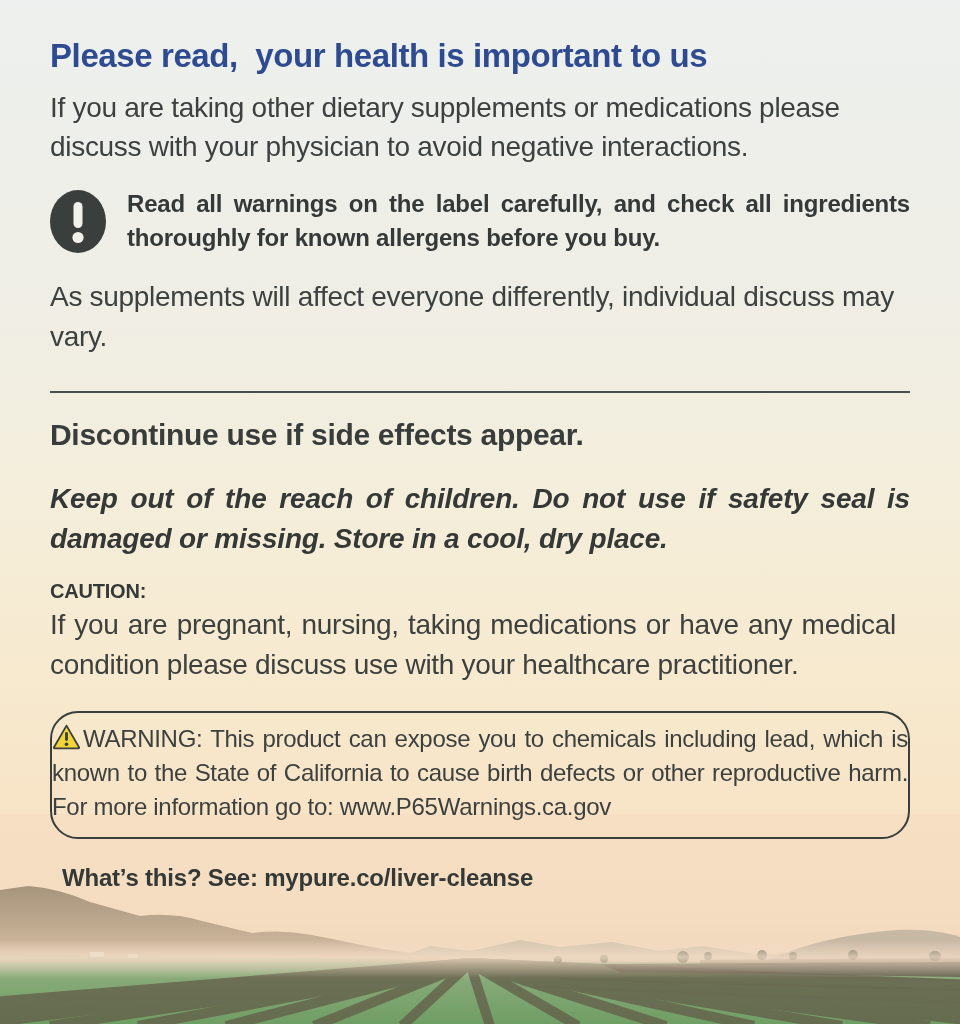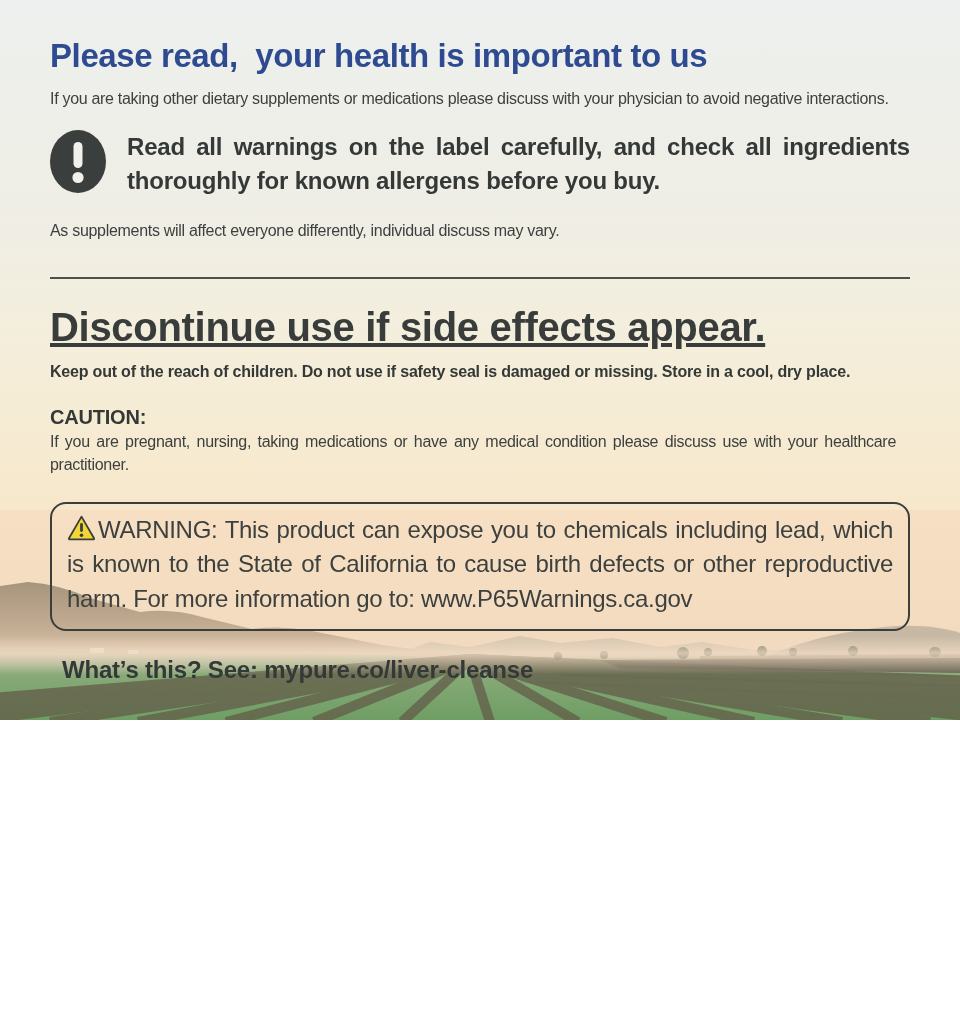--- a/index.html
+++ b/index.html
@@ -1,40 +1,40 @@
 <!DOCTYPE html>
 <html><head>
 <meta charset="utf-8">
 <style>
   html,body{margin:0;padding:0;}
   body{width:960px;height:1024px;overflow:hidden;
        font-family:"Liberation Sans","DejaVu Sans",sans-serif;}
-  .panel{position:relative;width:960px;height:720px;overflow:hidden;
+  .panel{position:relative;width:960px;height:1024px;overflow:hidden;
     background:linear-gradient(180deg,#edf0ee 0%,#efeee6 28%,#f3eedd 45%,
                #f6ecd4 58%,#f7e8cc 70%,#f8e3c6 80%,#f6dfc3 90%,#f3dbc0 100%);}
   .content{position:absolute;top:0;left:0;right:0;padding:36px 50px 0;z-index:2;}
   h1.title{margin:0;font-size:33px;line-height:1.2;font-weight:bold;
     color:#2e4b92;letter-spacing:-0.4px;white-space:pre;}
-  .body-text{font-size:16px;line-height:1.42;color:#3c403e;letter-spacing:-0.3px;margin:0;}
+  .body-text{font-size:28px;line-height:1.42;color:#3c403e;letter-spacing:-0.3px;margin:0;}
   .intro{margin-top:12px;}
-  .alert-row{display:flex;gap:21px;margin-top:20px;}
+  .alert-row{display:flex;align-items:center;gap:21px;margin-top:20px;}
   .alert-icon{flex:0 0 56px;width:56px;height:63px;}
   .alert-text{font-weight:bold;color:#343937;text-align:justify;margin:0;
     font-size:24px;line-height:1.42;letter-spacing:-0.2px;}
   .note{margin-top:22px;}
   .divider{margin-top:34px;border:none;border-top:2px solid #4b504e;height:0;}
-  h2.subhead{margin:24px 0 4px;font-size:40px;font-weight:bold;color:#383d3b;
-    letter-spacing:-0.3px;line-height:1.2;text-decoration:underline;}
-  .storage{margin-top:10px;font-weight:bold;color:#343937;text-align:justify;
-    letter-spacing:-0.2px;}
+  h2.subhead{margin:24px 0 4px;font-size:30px;font-weight:bold;color:#383d3b;
+    letter-spacing:-0.3px;line-height:1.2;}
+  .storage{margin-top:26px;font-weight:bold;color:#343937;text-align:justify;
+    letter-spacing:-0.2px;font-style:italic;}
   .caution-label{margin-top:22px;font-size:20px;font-weight:bold;color:#343937;
     letter-spacing:-0.2px;}
   .caution-text{margin-top:2px;text-align:justify;padding-right:14px;}
-  .prop65-box{margin-top:26px;border:2px solid #3a3f3d;border-radius:16px;
-    padding:9px 15px 13px;font-size:24px;line-height:1.42;color:#3c403e;
+  .prop65-box{margin-top:26px;border:2px solid #3a3f3d;border-radius:28px;
+    padding:9px 0 13px;font-size:24px;line-height:1.42;color:#3c403e;
     letter-spacing:-0.3px;text-align:justify;}
   .tri-icon{display:inline-block;width:29px;height:27px;vertical-align:-3px;margin-right:2px;}
   .whats-this{margin:25px 0 0 12px;font-size:24px;font-weight:bold;color:#343937;
     letter-spacing:-0.2px;}
   .landscape{position:absolute;left:0;bottom:0;width:960px;height:210px;z-index:1;display:block;}
 </style>
 </head>
 <body>
 
 <div class="panel">

